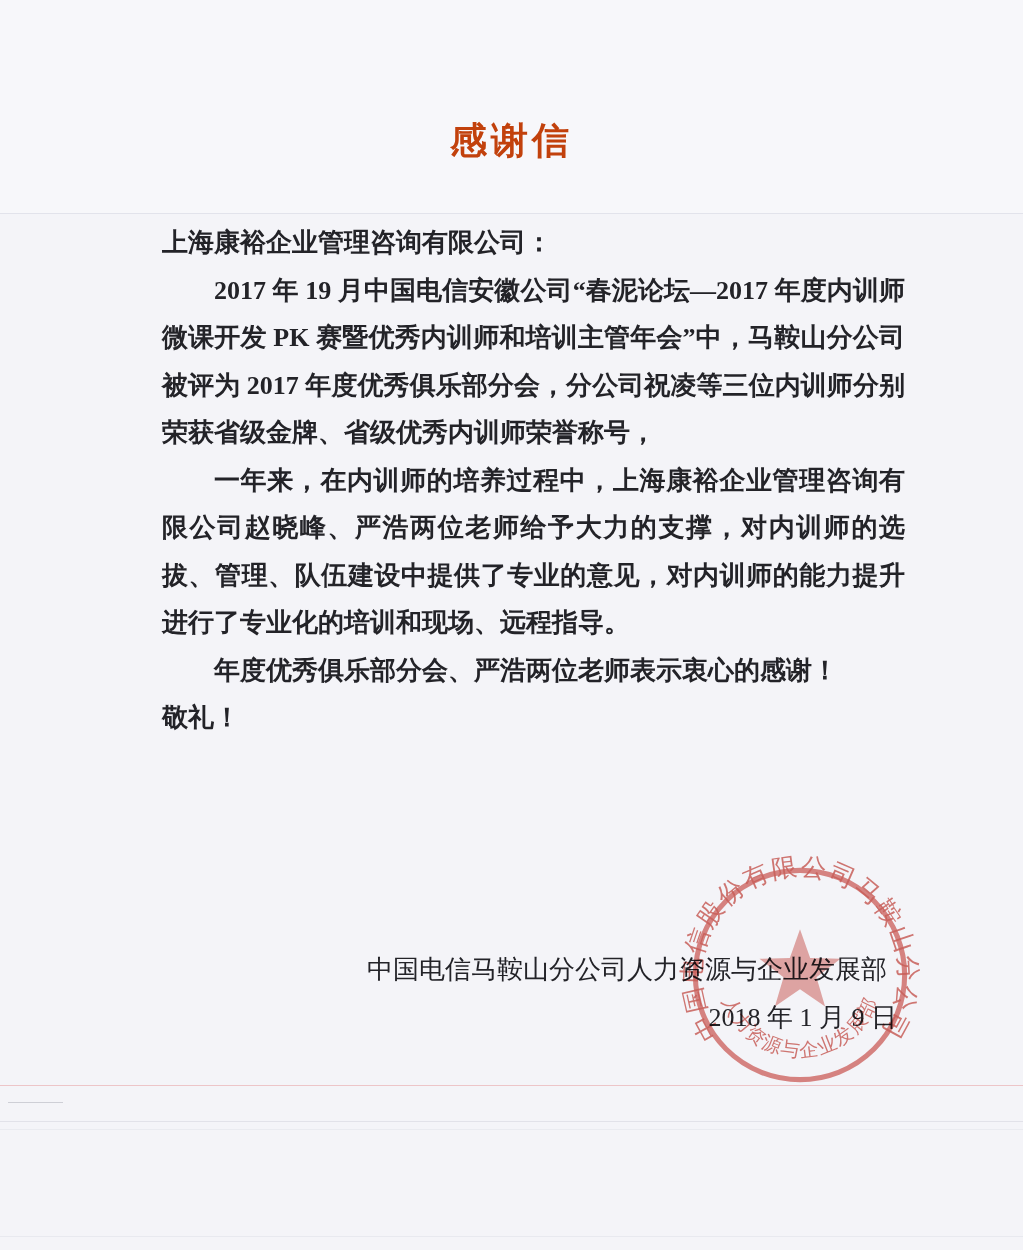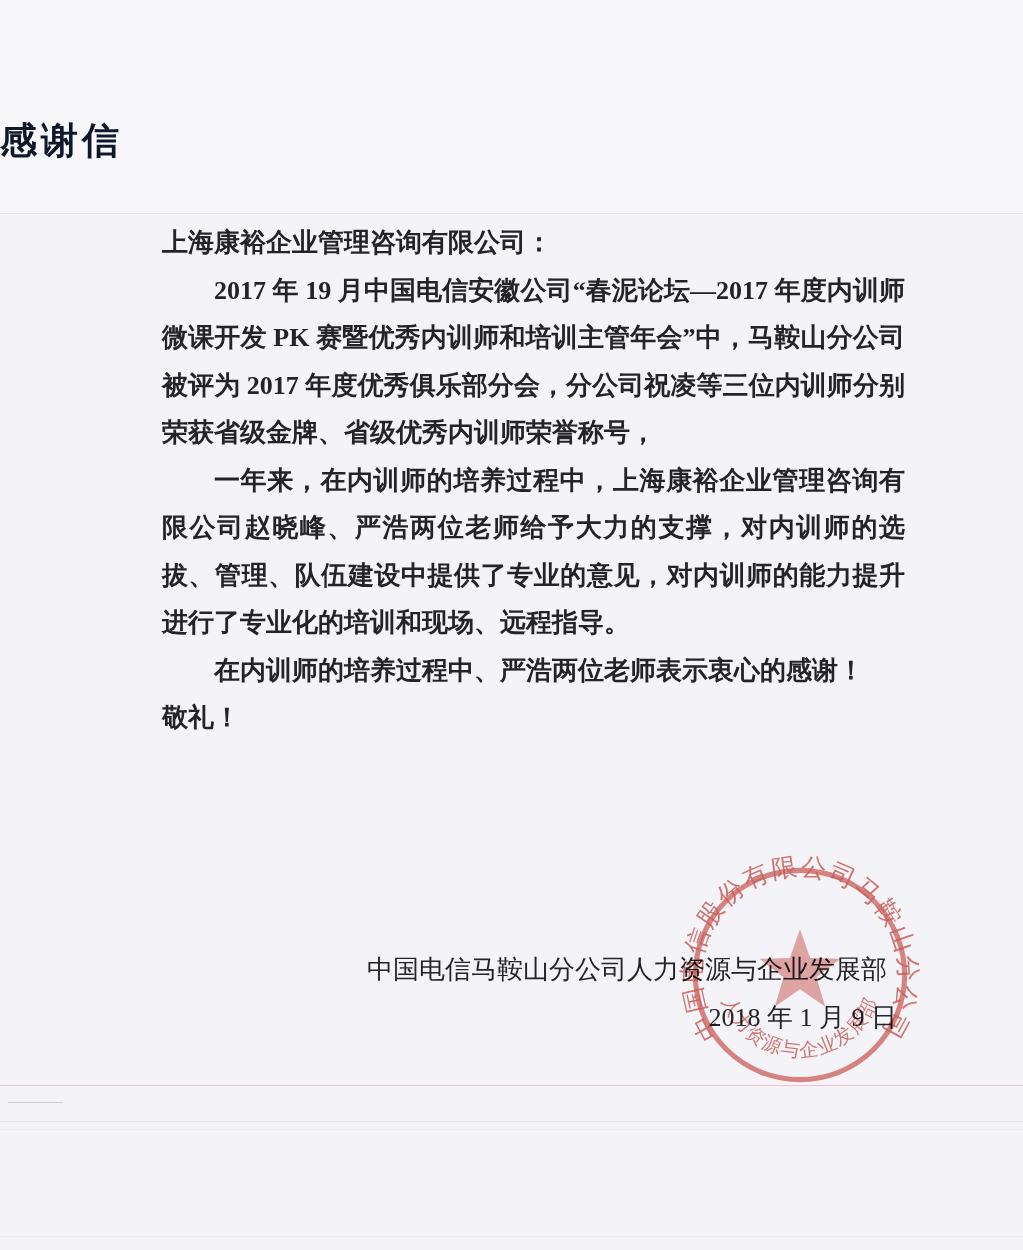--- a/index.html
+++ b/index.html
@@ -19,23 +19,23 @@
   .scan-band { position: absolute; left: 0; width: 100%; pointer-events: none; }
   .band-lighter-top { top: 0; height: 213px; background: rgba(255,255,255,0.28); border-bottom: 1px solid rgba(210,212,222,0.55); }
   .band-pink-line { top: 1085px; height: 1px; background: rgba(231,158,160,0.55); }
   .band-gray-line1 { top: 1121px; height: 1px; background: rgba(213,214,224,0.6); }
   .band-gray-line2 { top: 1129px; height: 1px; background: rgba(224,225,232,0.5); }
   .band-bottom { top: 1236px; height: 1px; background: rgba(218,219,228,0.45); }
   .scan-dash { position: absolute; left: 8px; top: 1102px; width: 55px; height: 1px; background: rgba(180,182,192,0.6); }
 
   .title {
     position: absolute; top: 116px; left: 0; width: 100%;
-    margin: 0; 
+    margin: 0; text-align: center;
     font-size: 37px; font-weight: bold; letter-spacing: 4px;
-    color: #0f172a;
+    color: #c2410c;
   }
   .letter-body {
     position: absolute; top: 219px; left: 162px; width: 743px;
     font-size: 26px; line-height: 47.5px;
     text-align: justify;
   }
   .letter-body p { margin: 0; font-weight: bold; }
   .para-indent { text-indent: 2em; }
   .signature {
     position: absolute; top: 952px; right: 136px;
@@ -69,21 +69,21 @@
   <div class="scan-band band-gray-line2"></div>
   <div class="scan-band band-bottom"></div>
   <div class="scan-dash"></div>
 
   <h1 class="title">感谢信</h1>
 
   <div class="letter-body">
     <p>上海康裕企业管理咨询有限公司：</p>
     <p class="para-indent">2017 年 19 月中国电信安徽公司“春泥论坛—2017 年度内训师微课开发 PK 赛暨优秀内训师和培训主管年会”中，马鞍山分公司被评为 2017 年度优秀俱乐部分会，分公司祝凌等三位内训师分别荣获省级金牌、省级优秀内训师荣誉称号，</p>
     <p class="para-indent">一年来，在内训师的培养过程中，上海康裕企业管理咨询有限公司赵晓峰、严浩两位老师给予大力的支撑，对内训师的选拔、管理、队伍建设中提供了专业的意见，对内训师的能力提升进行了专业化的培训和现场、远程指导。</p>
-    <p class="para-indent">在内训师的培养过程中、严浩两位老师表示衷心的感谢！</p>
+    <p class="para-indent">年度优秀俱乐部分会、严浩两位老师表示衷心的感谢！</p>
     <p>敬礼！</p>
   </div>
 
   <div class="signature">中国电信马鞍山分公司人力资源与企业发展部</div>
   <div class="date">2018 年 1 月 9 日</div>
 
   <svg class="stamp" viewBox="0 0 250 250" xmlns="http://www.w3.org/2000/svg">
     <defs>
       <path id="arcTop" d="M 40.1,174 A 98,98 0 1 1 209.9,174" fill="none"></path>
       <path id="arcBottom" d="M 47.7,145.7 A 80,80 0 0 0 202.3,145.7" fill="none"></path>

